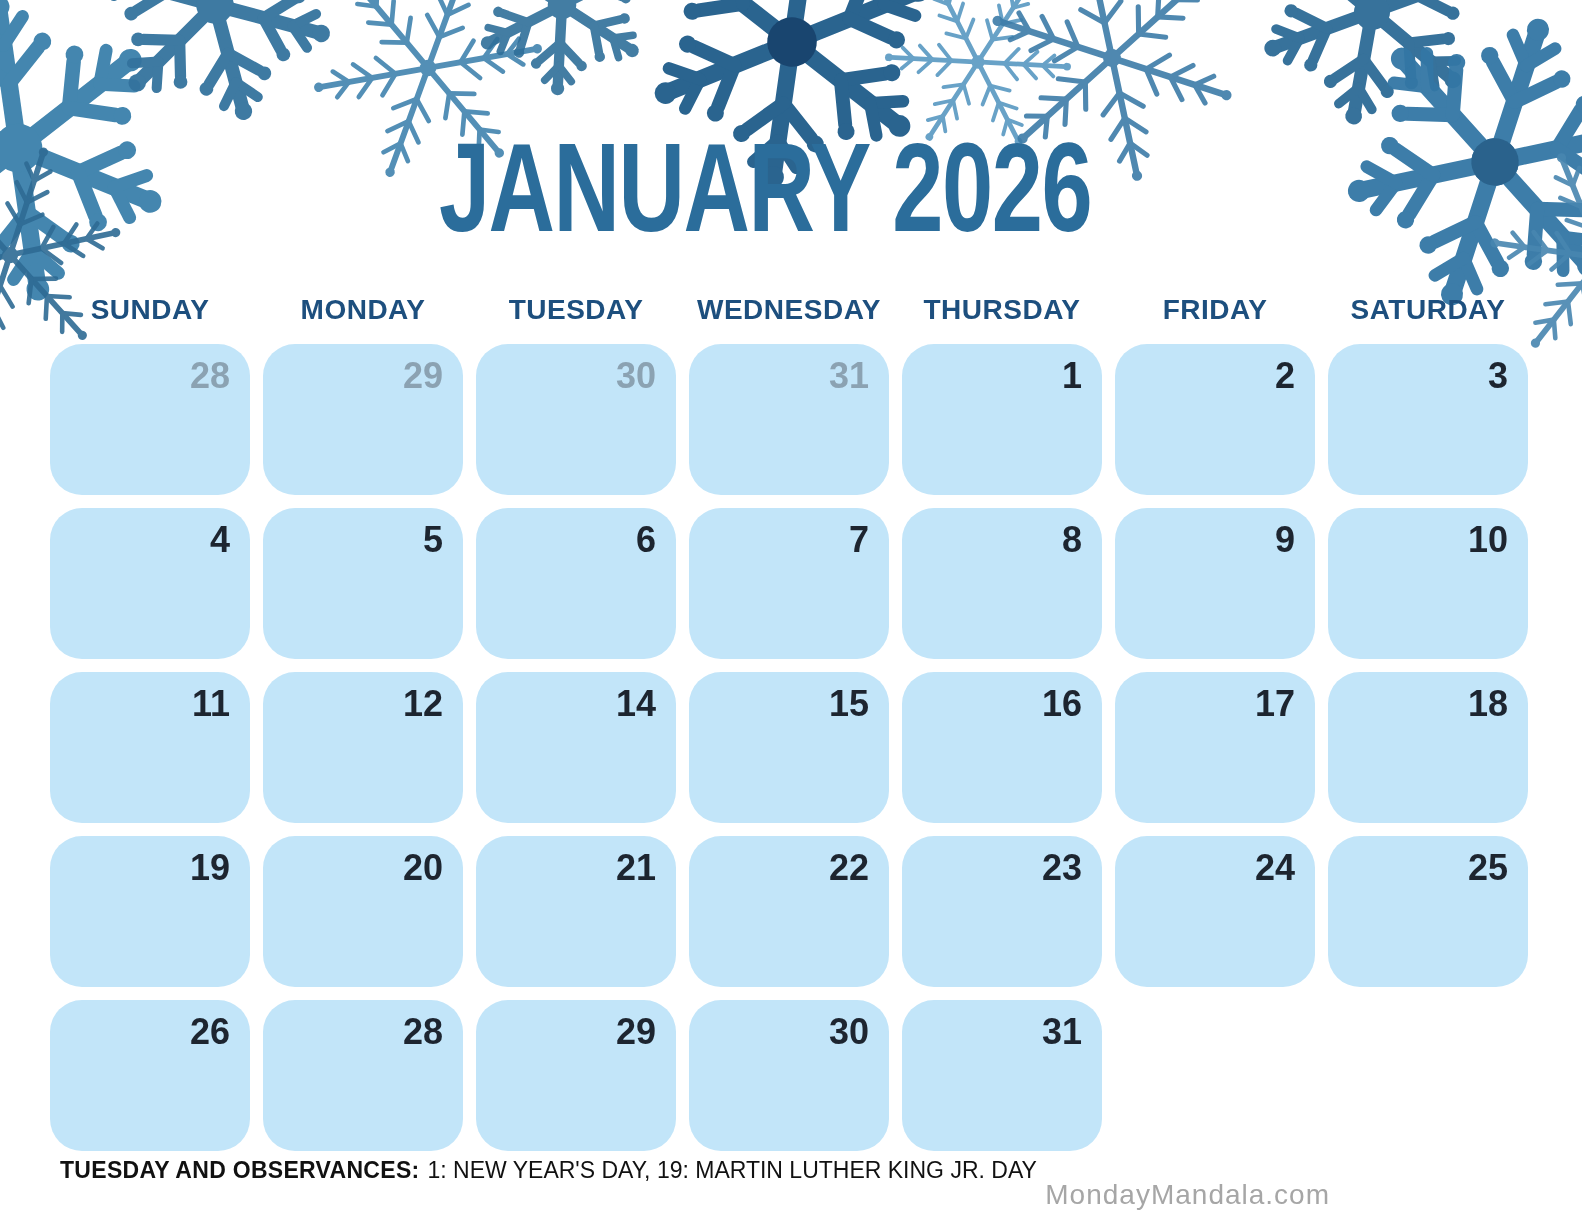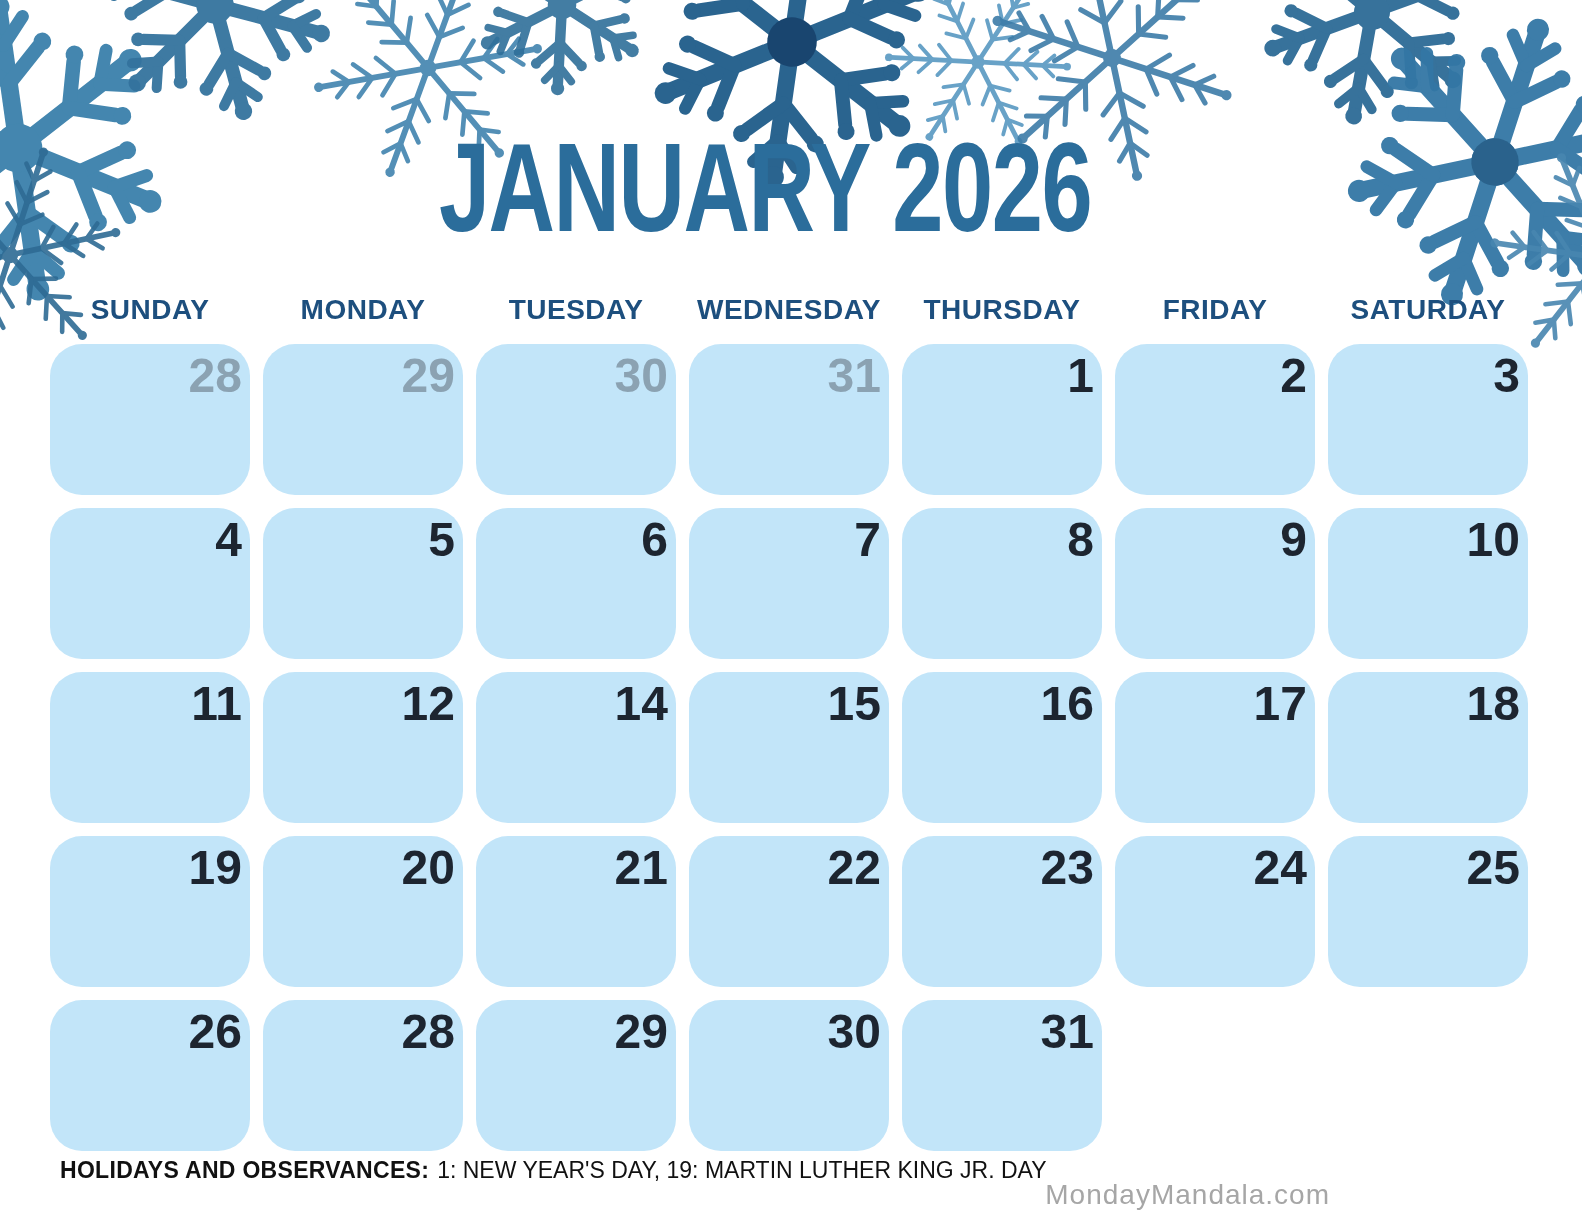--- a/index.html
+++ b/index.html
@@ -80,22 +80,22 @@
     z-index: 2;
   }
   .cell {
     background: var(--cell_bg);
     border-radius: 32px;
     position: relative;
   }
   .daynum {
     position: absolute;
     top: 13px;
-    right: 8px;
-    font-size: 48px;
+    right: 20px;
+    font-size: 36px;
     line-height: 38px;
     font-weight: 700;
     color: var(--day_number);
     text-align: center;
   }
   .cell.muted .daynum {
     color: var(--muted_day_number);
   }
   .footer {
     position: absolute;
@@ -315,17 +315,17 @@
         <span class="daynum">29</span>
       </div>
       <div class="cell">
         <span class="daynum">30</span>
       </div>
       <div class="cell">
         <span class="daynum">31</span>
       </div>
     </div>
 
-  <p class="footer"><strong>HOLIDAYS AND OBSERVANCES:</strong><span>1: NEW YEAR'S DAY, 19: MARTIN LUTHER KING JR. DAY</span></p>
+  <p class="footer"><strong>TUESDAY AND OBSERVANCES:</strong><span>1: NEW YEAR'S DAY, 19: MARTIN LUTHER KING JR. DAY</span></p>
 
   <div class="watermark">MondayMandala.com</div>
 
 </div>
 
 </body></html>

